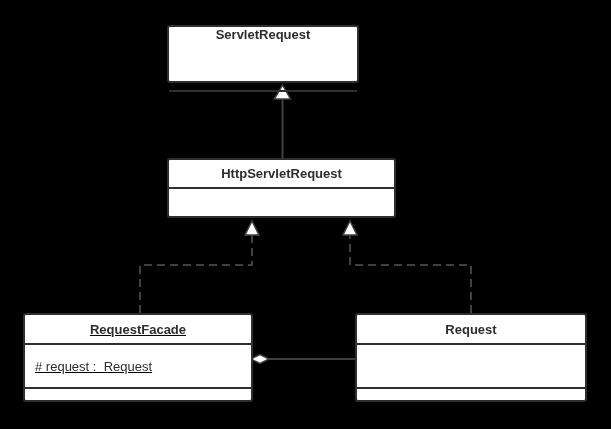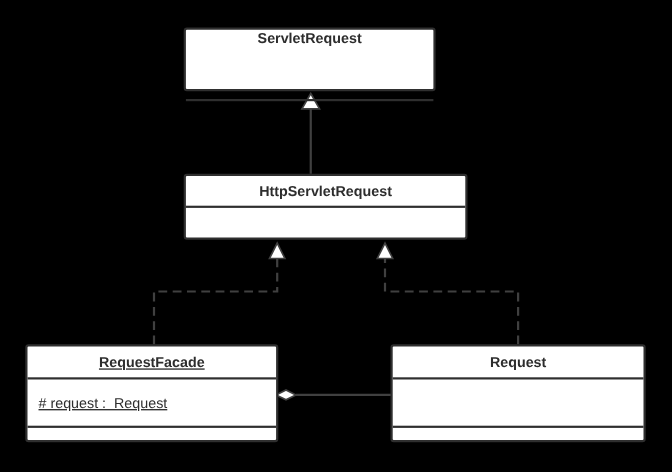--- a/index.html
+++ b/index.html
@@ -62,23 +62,23 @@
   .member {
     font-size: 13px;
     color: var(--text);
     padding-left: 10px;
     display: flex;
     align-items: center;
     height: 100%;
     white-space: pre;
   }
   
-  #box-servletrequest      { left: 167px; top: 25px;  width: 229px; height: 58px; gap: 48px; }
+  #box-servletrequest      { left: 167px; top: 25px;  width: 192px; height: 58px; gap: 48px; }
   #box-servletrequest      .class-title { height: 26px; }
-  #box-httpservletrequest  { left: 167px; top: 158px; width: 258px; height: 60px; }
+  #box-httpservletrequest  { left: 167px; top: 158px; width: 229px; height: 60px; }
   #box-httpservletrequest  .class-title { height: 27px; }
   #box-requestfacade       { left: 23px;  top: 313px; width: 230px; height: 89px; text-decoration: underline; }
   #box-request             { left: 355px; top: 313px; width: 232px; height: 89px; }
   #box-requestfacade .class-title, #box-request .class-title { height: 28px; }
   #box-requestfacade .attributes, #box-request .attributes { height: 44px; flex: 0 0 auto; text-align: center; }
 </style>
 </head>
 <body>
 
 <div class="canvas">

